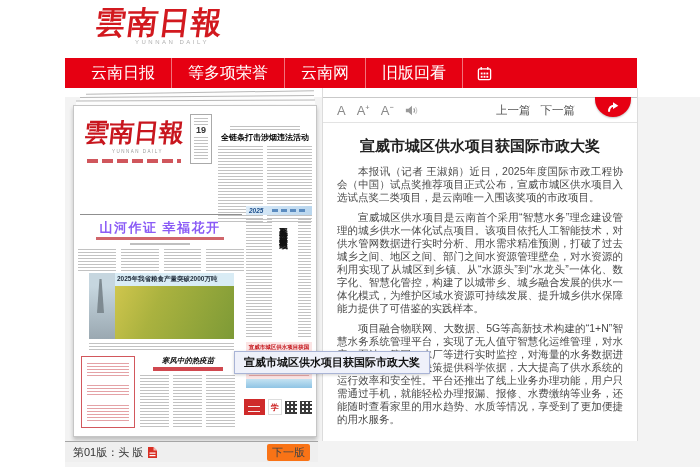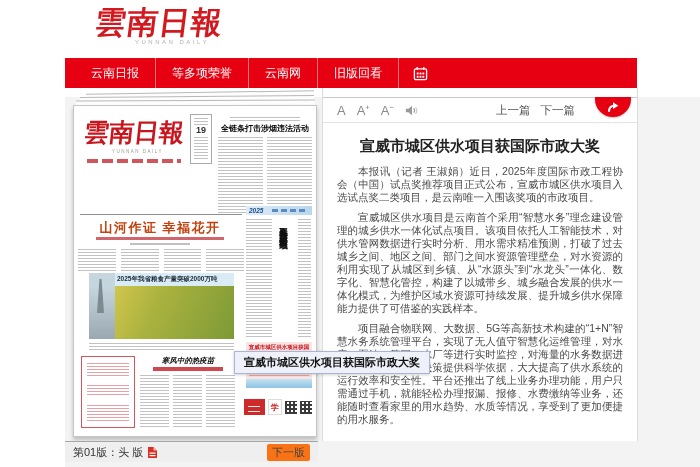--- a/index.html
+++ b/index.html
@@ -10,21 +10,21 @@
   
   .logo { position:absolute; left:95px; top:5px; cursor:pointer; }
   .logo-cn { font-family:"DejaVu Serif", serif; font-weight:bold; font-size:31px;
              color:#d2191f; transform:skewX(-7deg); letter-spacing:1px; line-height:34px; }
   .logo-en { font-size:6px; color:#b0b0b0; letter-spacing:2.5px; margin:0 0 0 40px; }
 
   
   .navbar { position:absolute; left:65px; top:58px; width:572px; height:30px;
             background:#e60012; display:flex; align-items:stretch; color:#fff; }
   .navbar ul { display:flex; list-style:none; padding-left:10px; }
-  .navbar li { display:flex; align-items:center; padding:0 16px; font-size:12px;
+  .navbar li { display:flex; align-items:center; padding:0 16px; font-size:16px;
                border-right:1px solid rgba(255,255,255,.45); cursor:pointer; white-space:nowrap; }
   .nav-cal { display:flex; align-items:center; padding:0 14px; cursor:pointer; }
   .nav-date { flex:1; display:flex; align-items:center; justify-content:center;
               font-size:12px; letter-spacing:.5px; }
 
   
   .content-bg { position:absolute; left:65px; right:0; top:97px; bottom:0; background:#f3f3f3; }
 
   
   .stack1,.stack2,.stack3 { position:absolute; background:#fdfdfd; border-top:1px solid #b8b8b8; height:5px; }
@@ -38,29 +38,29 @@
   .ftr { background:repeating-linear-gradient(#e4a2a6 0 1px, transparent 1px 3px); }
 
   .np-mast { left:10px; top:10px; width:108px; height:36px; font-family:"DejaVu Serif",serif;
              font-weight:bold; font-size:25px; color:#c8161e; transform:skewX(-6deg); white-space:nowrap; }
   .np-mast-en { left:38px; top:43px; font-size:4.5px; color:#999; letter-spacing:1.5px; }
   .np-slogan { left:13px; top:53px; width:94px; height:4px;
                background:repeating-linear-gradient(90deg,#d0565c 0 11px, transparent 11px 15px); }
   .np-datebox { left:116px; top:8px; width:22px; height:50px; border:1px solid #aaa; }
   .np-day { left:0; right:0; top:10px; font-size:9px; font-weight:bold; color:#333; text-align:center; }
   .np-datebox .ft { left:3px; right:3px; height:7px; }
-  .np-toparticle { left:144px; top:11px; width:94px; height:98px; }
+  .np-toparticle { left:144px; top:20px; width:94px; height:98px; }
   .np-kicker { left:12px; top:0; width:70px; height:4px; }
   .np-headline-top { left:0; top:7px; width:94px; font-size:8px; font-weight:bold;
                      color:#000; text-align:center; line-height:9px; }
   .np-topcol1 { left:0;  top:20px; width:45px; height:78px; }
   .np-topcol2 { left:49px;top:20px; width:45px; height:78px; }
   .np-rule1 { left:6px; top:108px; width:162px; height:1px; background:#8f8f8f; }
   .np-h1 { left:2px; top:113px; width:168px; font-size:13px; font-weight:bold;
-           letter-spacing:1.5px; color:#c2410c; text-align:center; white-space:nowrap; }
+           letter-spacing:1.5px; color:#8b5cf6; text-align:center; white-space:nowrap; }
   .np-h1sub { left:22px; top:131px; width:128px; height:3px; background:#d0666b; }
   .np-byline { left:56px; top:137px; width:60px; height:2px; background:#c0c0c0; }
   .np-cols1 { left:4px; top:143px; width:166px; height:22px; display:flex; gap:5px; position:absolute; }
   .np-cols1 div { position:static; flex:1; }
   .np-photo { left:15px; top:167px; width:145px; height:66px; background:#d9ecf5; overflow:hidden; }
   .np-fields { left:0; right:0; top:13px; bottom:0;
                background:linear-gradient(115deg,#e3d054,#aab23f 45%,#7d9a36),
                           repeating-linear-gradient(100deg, rgba(255,255,255,.12) 0 4px, transparent 4px 9px); }
   .np-monument { left:0; top:0; width:26px; height:100%;
                  background:linear-gradient(#c6d6df 20%,#9aa8b1); }

